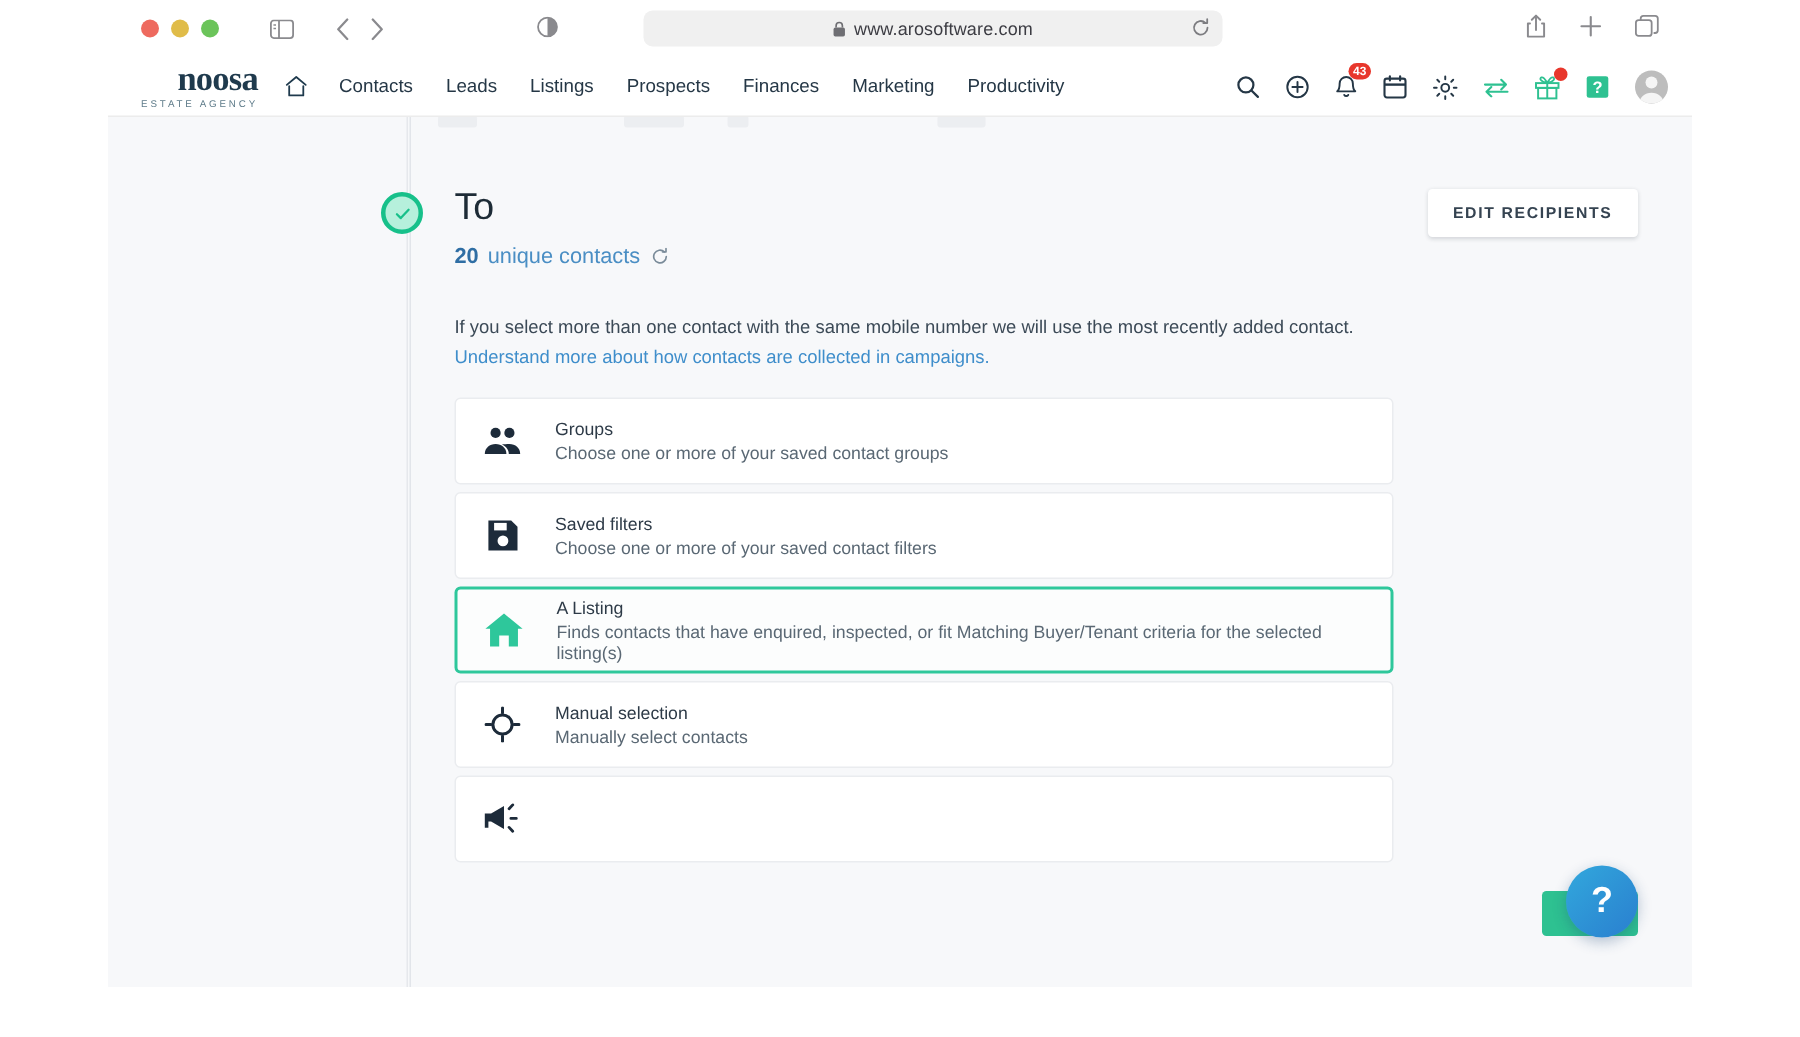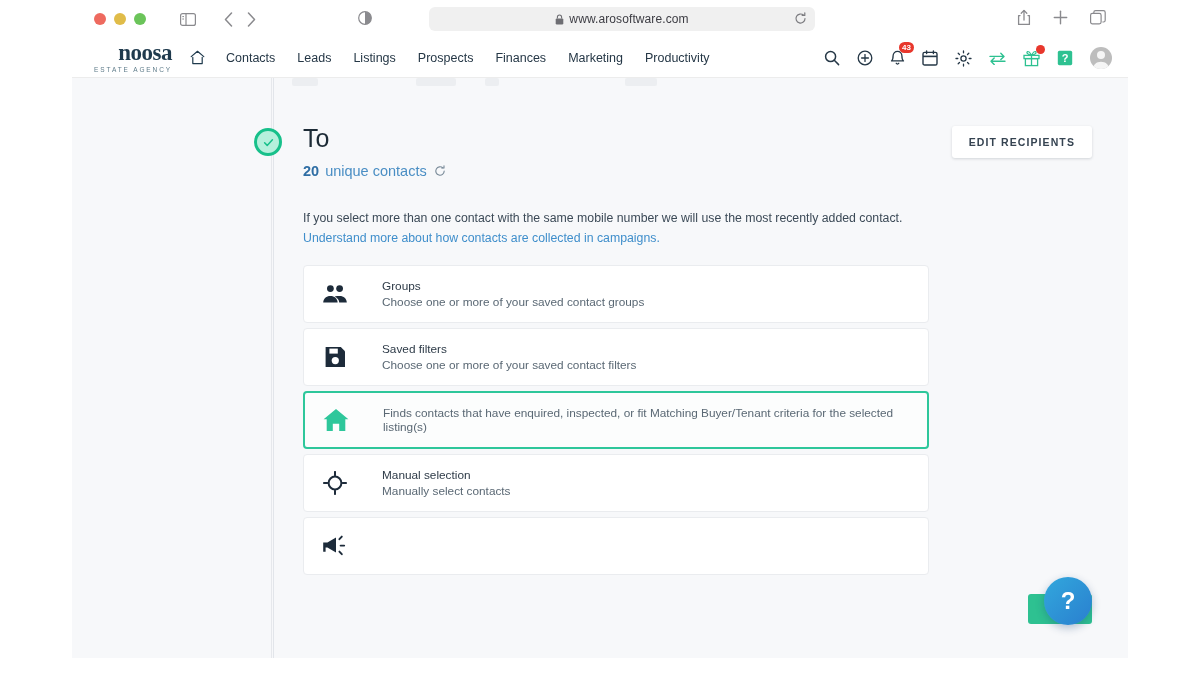--- a/index.html
+++ b/index.html
@@ -57,21 +57,21 @@
   }
   .logo { margin-left: 16px; width: 84px; text-align: right; }
   .logo-main {
     font-family: "Liberation Serif", serif; font-size: 23px; font-weight: 700;
     color: #1f3a4d; line-height: .95; letter-spacing: -0.5px;
   }
   .logo-sub {
     font-size: 6.5px; letter-spacing: 1.9px; color: #5f7c8a; margin-top: 2px;
     font-family: "Liberation Sans", sans-serif;
   }
-  .nav { display: flex; align-items: center; gap: 0; margin-left: 8px; }
+  .nav { display: flex; gap: 0; margin-left: 8px; }
   .nav-home { padding: 0 10px; display: flex; align-items: center; color: #1f3a4d; }
   .nav-item {
     font-size: 12.5px; color: #253746; padding: 0 11px; cursor: pointer;
     white-space: nowrap;
   }
   .hdr-right {
     position: absolute; right: 16px; top: 0; height: 40px;
     display: flex; align-items: center; gap: 17px;
   }
   .hdr-ico { position: relative; display: inline-flex; color: #253746; cursor: pointer; }
@@ -141,21 +141,21 @@
   .hint-1 {
     position: absolute; left: 0; top: 133px; font-size: 12.3px; color: #3c4a57;
   }
   .hint-link {
     position: absolute; left: 0; top: 153px; font-size: 12.3px; color: #3f8ecb;
     text-decoration: none; cursor: pointer;
   }
 
   .options { position: absolute; left: 0; top: 187px; width: 626px; }
   .opt-card {
-    display: flex; align-items: center; gap: 16px;
+    display: flex; align-items: center; gap: 4px;
     background: #ffffff; border: 1px solid #eaecef; border-radius: 4px;
     height: 58px; margin-bottom: 5px; cursor: pointer; position: relative;
   }
   .opt-card.selected {
     border: 2px solid #2ec79b; background: #fcfdfd;
   }
   .opt-icon {
     width: 62px; flex: 0 0 62px; display: flex; align-items: center; justify-content: center;
     color: #1d2b3a;
   }
@@ -427,20 +427,21 @@
             </span>
           </div>
 
           <div class="opt-card selected">
             <span class="opt-icon green">
               <svg width="26" height="24" viewBox="0 0 26 24" fill="#2ec79b">
                 <path d="M13 1L0.6 11.2h3.1V23h6.1v-7.3h6.4V23h6.1V11.2h3.1z"></path>
               </svg>
             </span>
             <span class="opt-text">
+              <span class="opt-title">A Listing</span>
               <span class="opt-desc">Finds contacts that have enquired, inspected, or fit Matching Buyer/Tenant criteria for the selected listing(s)</span>
             </span>
           </div>
 
           <div class="opt-card">
             <span class="opt-icon">
               <svg width="24" height="24" viewBox="0 0 24 24" fill="none">
                 <circle cx="12" cy="12" r="6.4" stroke="#1d2b3a" stroke-width="2"></circle>
                 <line x1="12" y1="0.9" x2="12" y2="4.4" stroke="#1d2b3a" stroke-width="2" stroke-linecap="round"></line>
                 <line x1="12" y1="19.6" x2="12" y2="23.1" stroke="#1d2b3a" stroke-width="2" stroke-linecap="round"></line>

